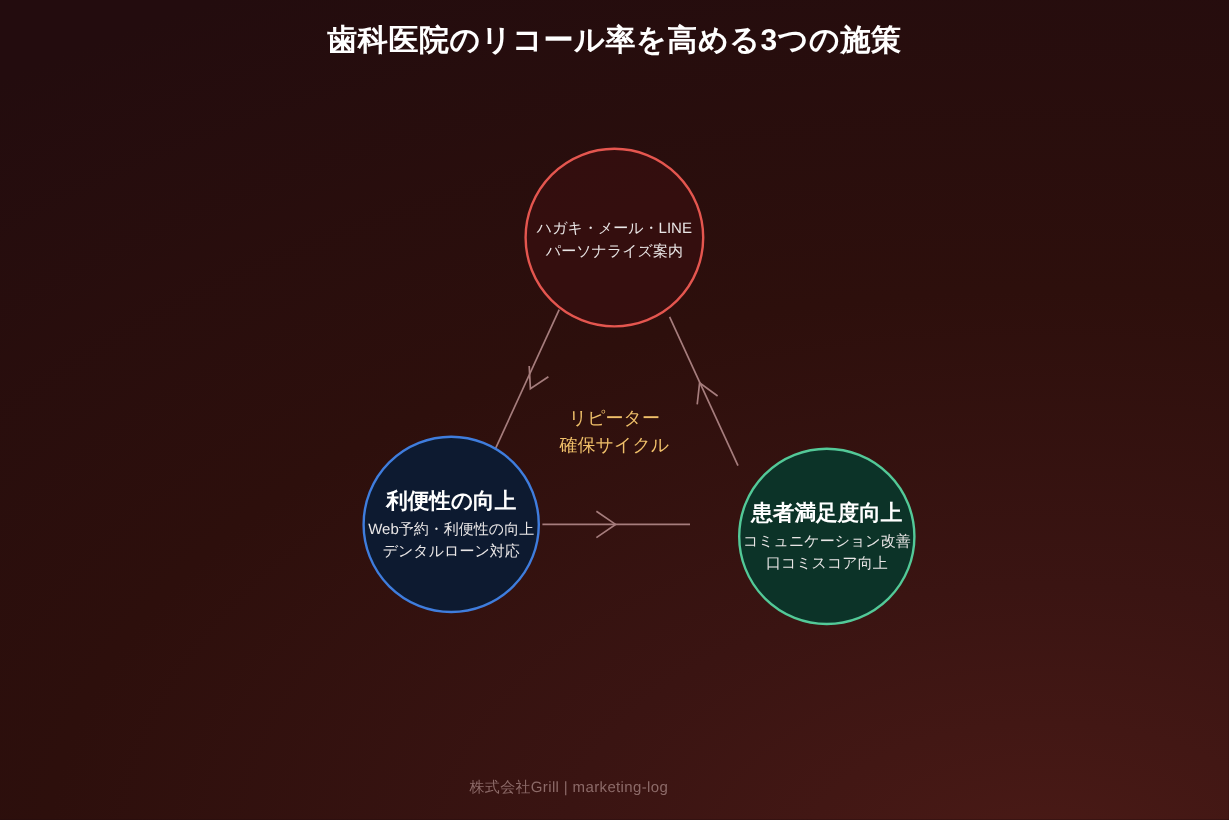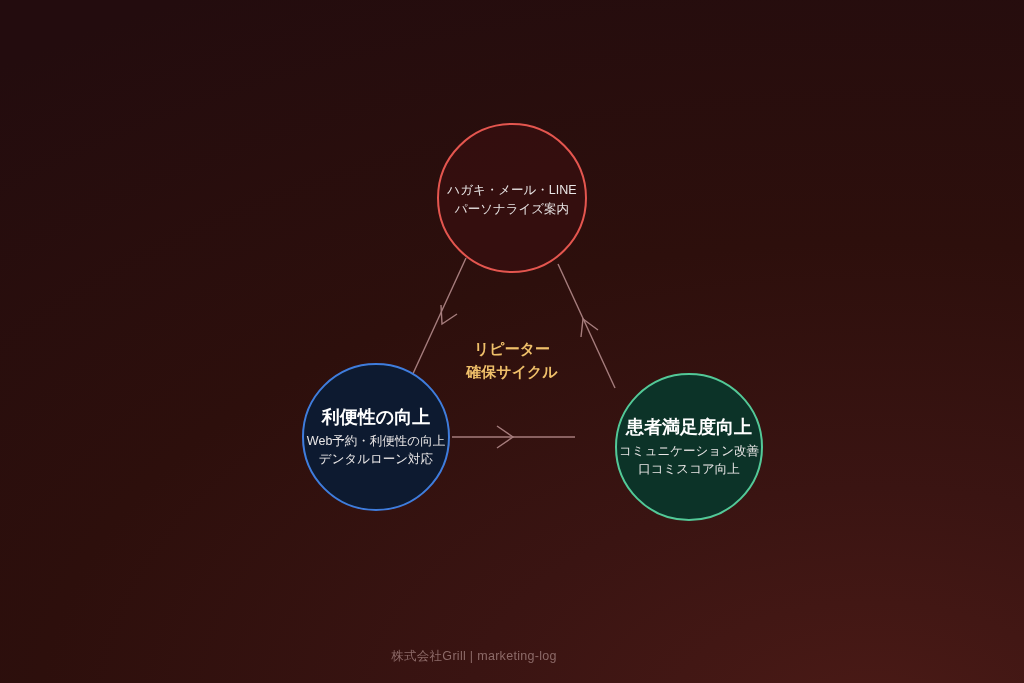--- a/index.html
+++ b/index.html
@@ -96,21 +96,21 @@
 
   
   #cycle-label {
     position: absolute;
     left: 412px;
     top: 338px;
     width: 200px;
     text-align: center;
     color: #f0c06a;
     font-size: 15px;
-    font-weight: bold;
+    font-weight: normal;
     line-height: 1.5;
     white-space: nowrap;
   }
 
   
   #footer {
     position: absolute;
     left: 0;
     bottom: 18px;
     width: 948px;
@@ -119,20 +119,21 @@
     font-size: 12.5px;
     letter-spacing: 0.3px;
     white-space: nowrap;
   }
 </style>
 </head>
 <body>
 
 <div id="canvas">
 
+  <div id="title">歯科医院のリコール率を高める3つの施策</div>
 
   <svg id="links" viewBox="0 0 1024 683" width="1024" height="683">
 
     <g>
       <line x1="466" y1="258" x2="411" y2="378" stroke="#a67d7d" stroke-width="1.4"></line>
       <path d="M 441 305 L 442 324 L 457 314" fill="none" stroke="#a67d7d" stroke-width="1.4"></path>
     </g>
 
     <g>
       <line x1="452" y1="437" x2="575" y2="437" stroke="#a67d7d" stroke-width="1.4"></line>

